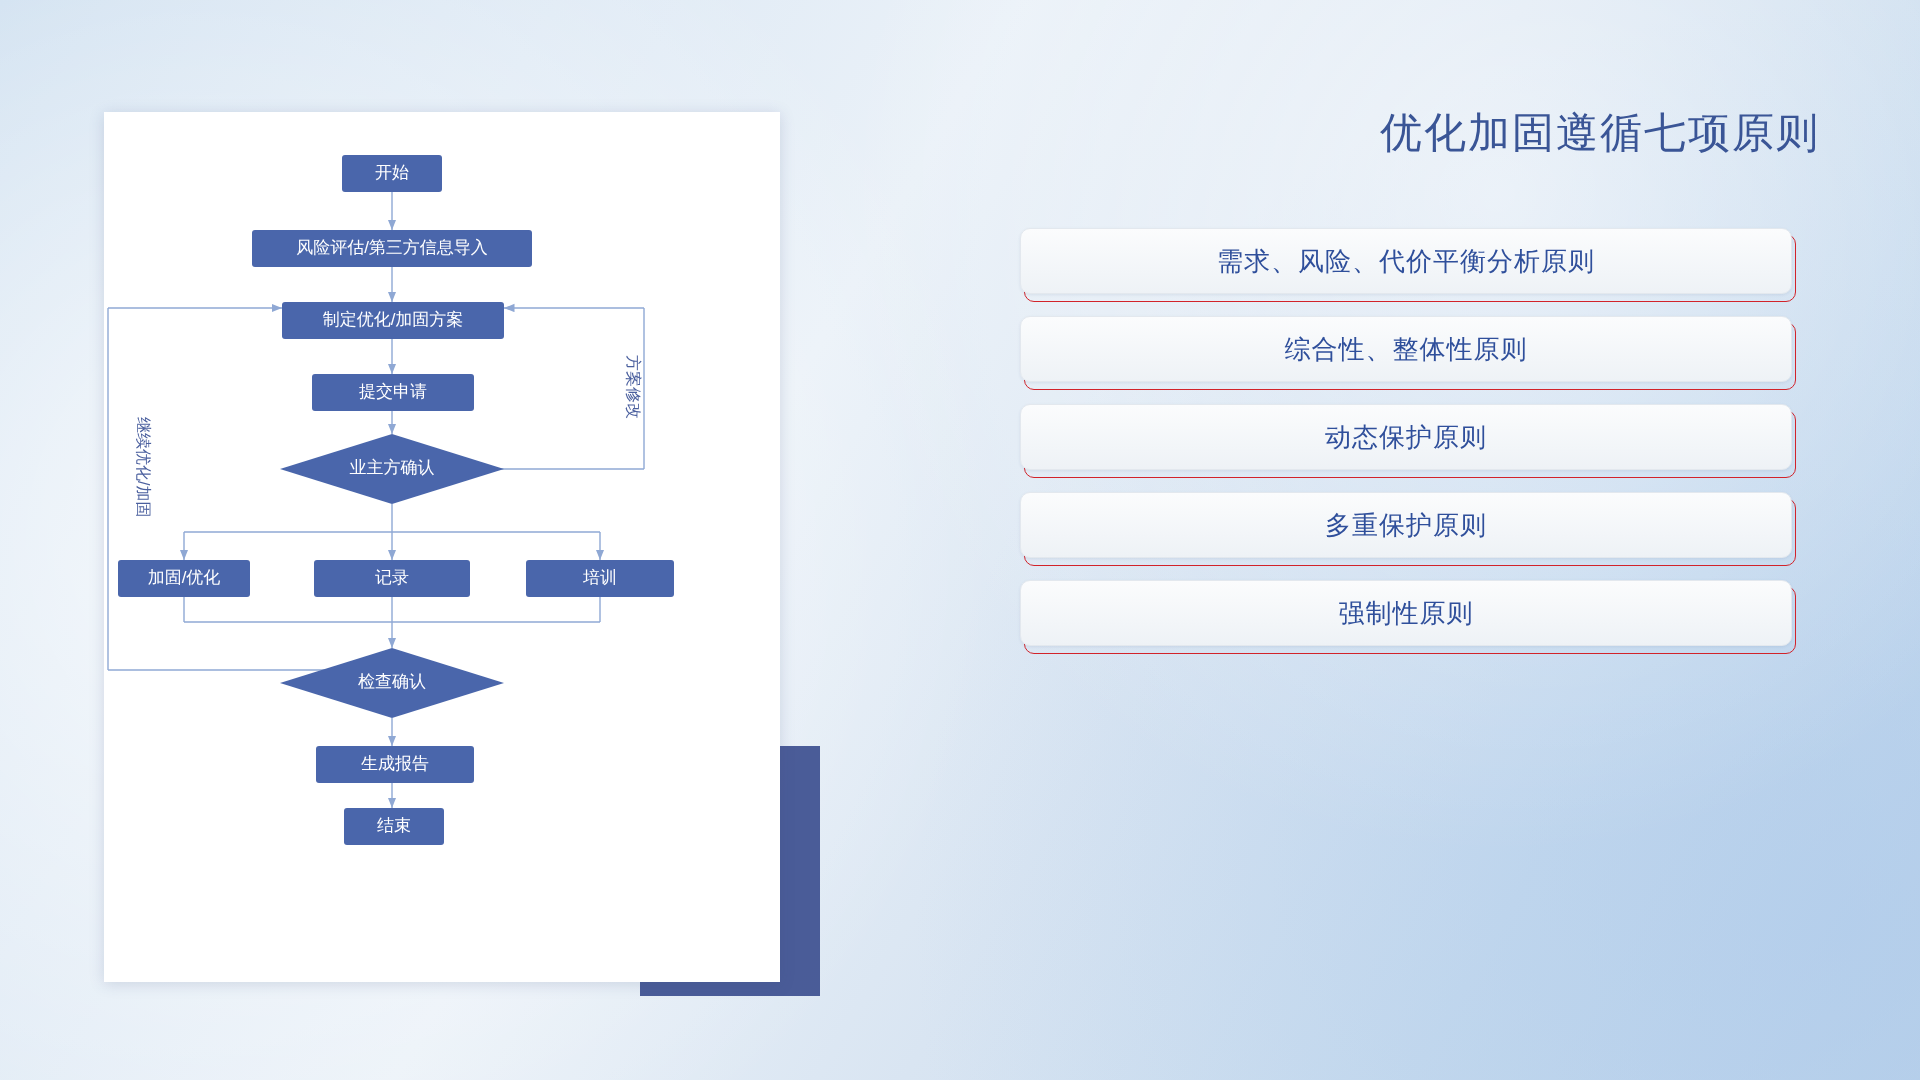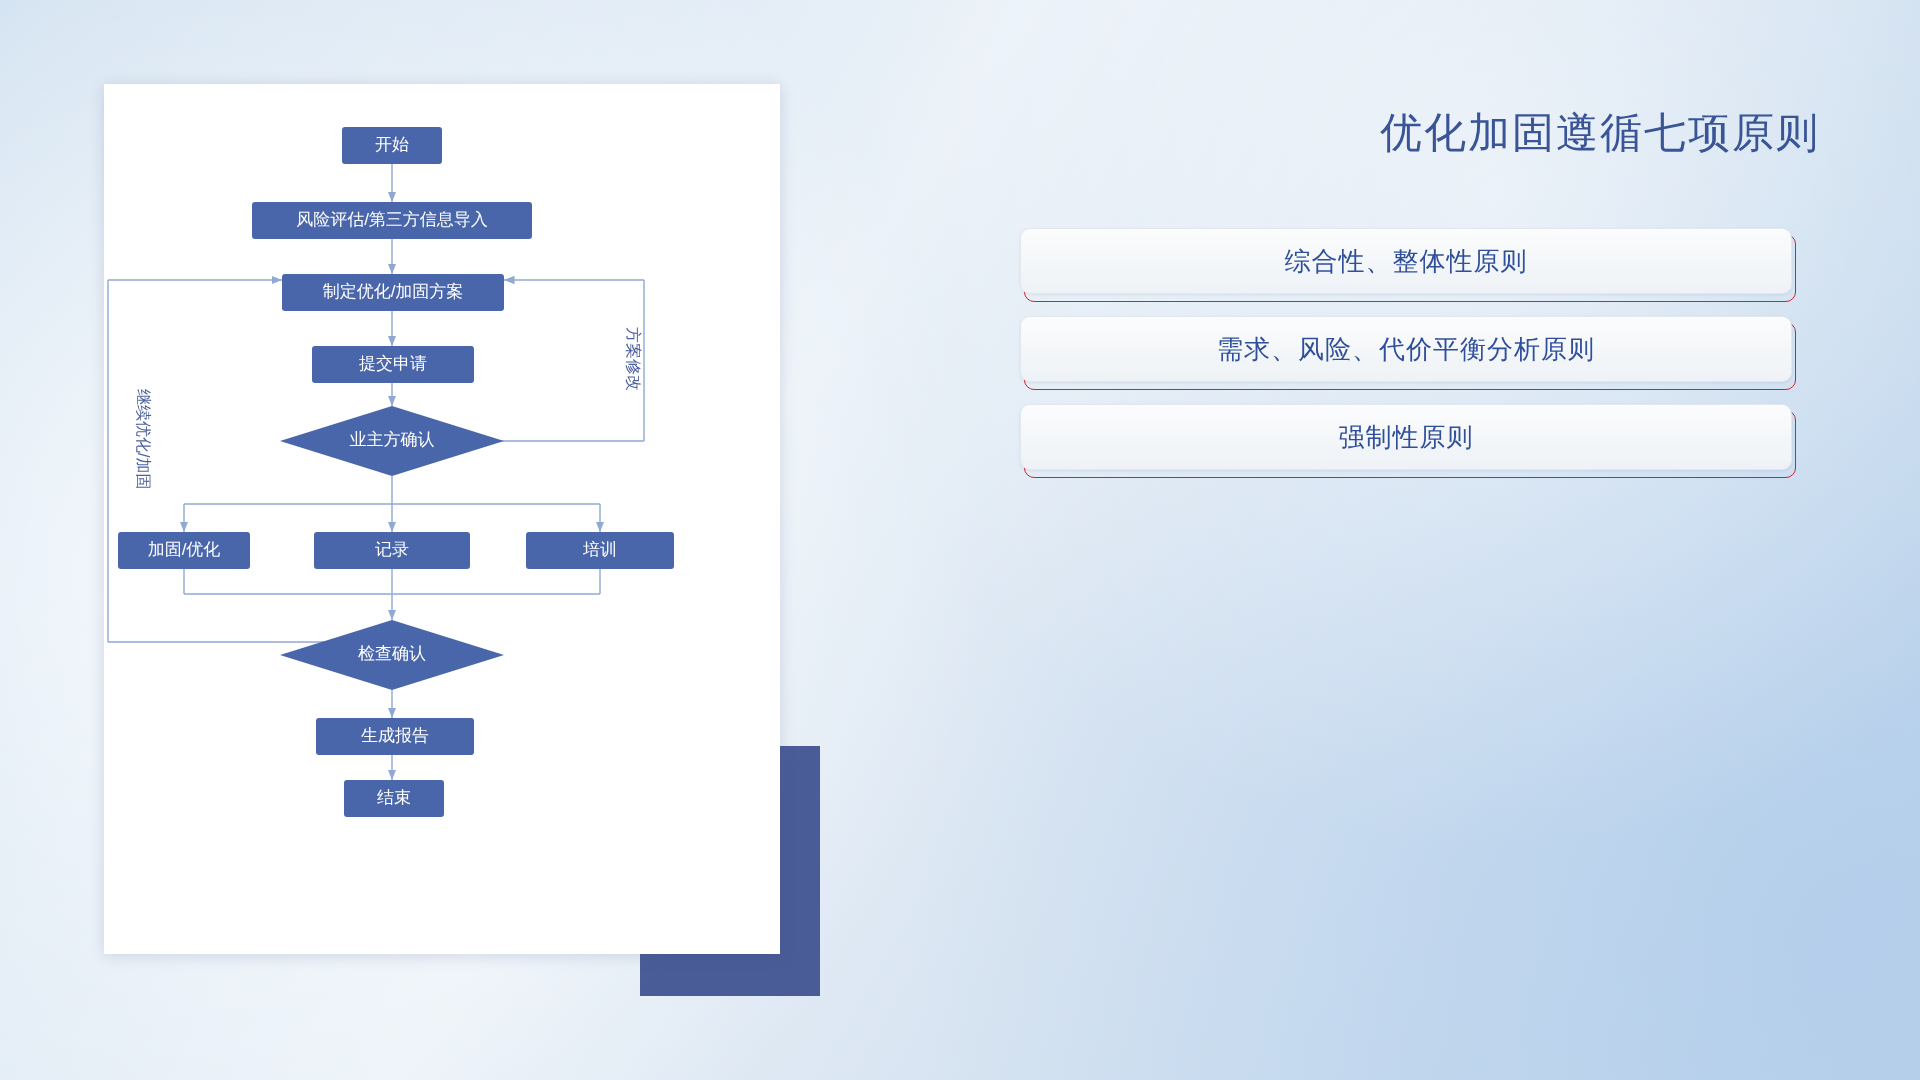--- a/index.html
+++ b/index.html
@@ -23,21 +23,21 @@
   
   #flow-shadow {
     position: absolute;
     left: 640px; top: 746px;
     width: 180px; height: 250px;
     background: #3d4f8f;
     opacity: 0.92;
   }
   #flow-card {
     position: absolute;
-    left: 104px; top: 84px;
+    left: 104px; top: 112px;
     width: 676px; height: 870px;
     background: #ffffff;
     box-shadow: 0 2px 14px rgba(60,80,130,0.18);
   }
   #flow-svg { position: absolute; left: 0; top: 0; }
 
   .nodelabel {
     font-family: "Liberation Sans", sans-serif;
     font-size: 17px;
     fill: #ffffff;
@@ -202,25 +202,33 @@
       <text class="sidelabel" transform="translate(34,305) rotate(90)">继续优化/加固</text>
       <text class="sidelabel" transform="translate(524,243) rotate(90)">方案修改</text>
     </svg>
   </div>
 
   <div id="right-title">优化加固遵循七项原则</div>
 
   <div id="principles">
     <div class="pitem">
       <div class="accent"></div>
+      <div class="face">需求、风险、代价平衡分析原则</div>
+    </div>
+    <div class="pitem">
+      <div class="accent"></div>
       <div class="face">综合性、整体性原则</div>
     </div>
     <div class="pitem">
       <div class="accent"></div>
-      <div class="face">需求、风险、代价平衡分析原则</div>
+      <div class="face">动态保护原则</div>
+    </div>
+    <div class="pitem">
+      <div class="accent"></div>
+      <div class="face">多重保护原则</div>
     </div>
     <div class="pitem">
       <div class="accent"></div>
       <div class="face">强制性原则</div>
     </div>
   </div>
 
 </div>
 
 </body></html>

